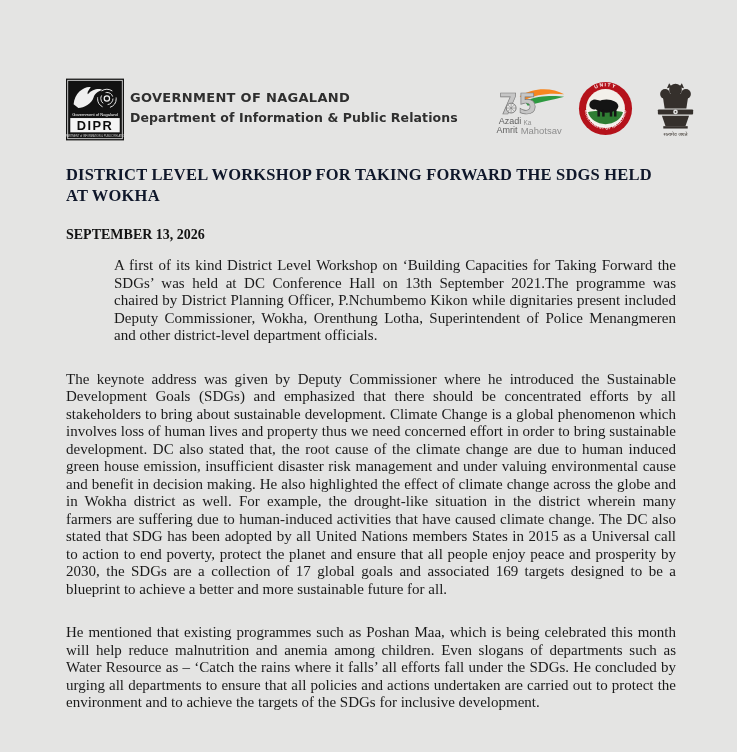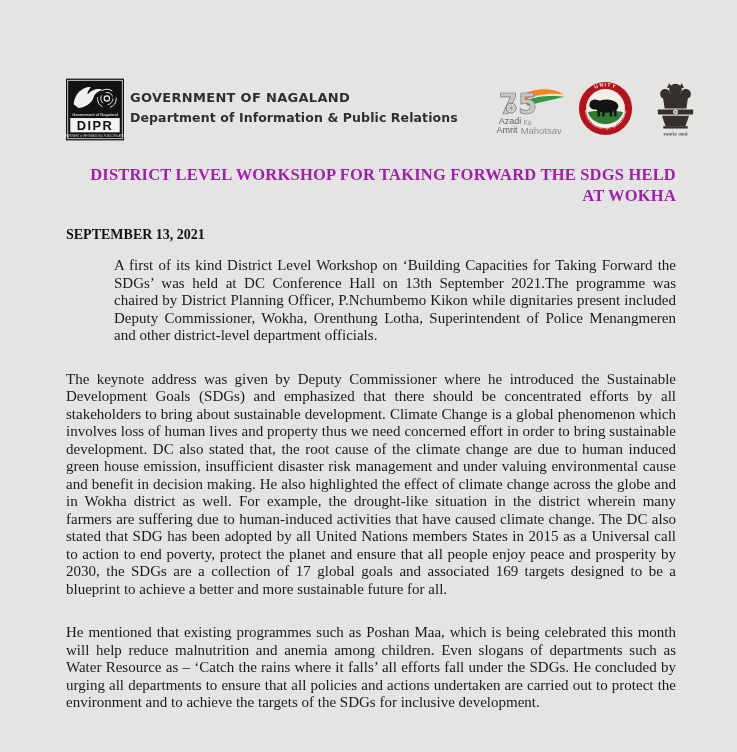--- a/index.html
+++ b/index.html
@@ -18,21 +18,21 @@
     font-family:"DejaVu Sans","Liberation Sans",sans-serif;color:#2f2f2f;}
   .org-name{font-size:13px;font-weight:bold;letter-spacing:.3px;}
   .dept-name{font-size:12.5px;font-weight:bold;margin-top:5px;letter-spacing:.1px;}
   .azadi-logo{position:absolute;left:496px;top:82px;}
   .seal-logo{position:absolute;left:578px;top:81px;}
   .emblem-logo{position:absolute;left:652px;top:79px;}
   
   .article{position:absolute;left:66px;top:165px;width:610px;}
   .title{
     margin:0;font-size:16.5px;line-height:20.5px;font-weight:bold;
-    letter-spacing:.2px;color:#a21caf;text-align:right;
+    letter-spacing:.2px;color:#0f172a;
   }
   .date{margin-top:21px;font-size:14px;font-weight:bold;color:#121212;}
   .article p{
     margin:26px 0 0 0;
     font-size:15px;line-height:17.5px;
     text-align:justify;color:#1a1a1a;
   }
   .article p.first{margin-top:14px;margin-left:48px;}
 </style>
 </head>
@@ -122,19 +122,19 @@
         </g>
         <circle cx="26" cy="36.2" r="2.6" fill="#e4e4e3"></circle>
         <circle cx="26" cy="36.2" r="0.9" fill="#35302c"></circle>
         <text x="26" y="62.5" font-size="5.4" text-anchor="middle" fill="#3a342e" font-family="DejaVu Sans, sans-serif">सत्यमेव जयते</text>
       </svg>
     </div>
   </div>
 
   <div class="article">
     <h1 class="title">DISTRICT LEVEL WORKSHOP FOR TAKING FORWARD THE SDGS HELD AT WOKHA</h1>
-    <div class="date">SEPTEMBER 13, 2021</div>
+    <div class="date">SEPTEMBER 13, 2026</div>
     <p class="first">A first of its kind District Level Workshop on ‘Building Capacities for Taking Forward the SDGs’ was held at DC Conference Hall on 13th September 2021.The programme was chaired by District Planning Officer, P.Nchumbemo Kikon while dignitaries present included Deputy Commissioner, Wokha, Orenthung Lotha, Superintendent of Police Menangmeren and other district-level department officials.</p>
     <p>The keynote address was given by Deputy Commissioner where he introduced the Sustainable Development Goals (SDGs) and emphasized that there should be concentrated efforts by all stakeholders to bring about sustainable development. Climate Change is a global phenomenon which involves loss of human lives and property thus we need concerned effort in order to bring sustainable development. DC also stated that, the root cause of the climate change are due to human induced green house emission, insufficient disaster risk management and under valuing environmental cause and benefit in decision making. He also highlighted the effect of climate change across the globe and in Wokha district as well. For example, the drought-like situation in the district wherein many farmers are suffering due to human-induced activities that have caused climate change. The DC also stated that SDG has been adopted by all United Nations members States in 2015 as a Universal call to action to end poverty, protect the planet and ensure that all people enjoy peace and prosperity by 2030, the SDGs are a collection of 17 global goals and associated 169 targets designed to be a blueprint to achieve a better and more sustainable future for all.</p>
     <p>He mentioned that existing programmes such as Poshan Maa, which is being celebrated this month will help reduce malnutrition and anemia among children. Even slogans of departments such as Water Resource as – ‘Catch the rains where it falls’ all efforts fall under the SDGs. He concluded by urging all departments to ensure that all policies and actions undertaken are carried out to protect the environment and to achieve the targets of the SDGs for inclusive development.</p>
   </div>
 
 </div>
 
 </body></html>

